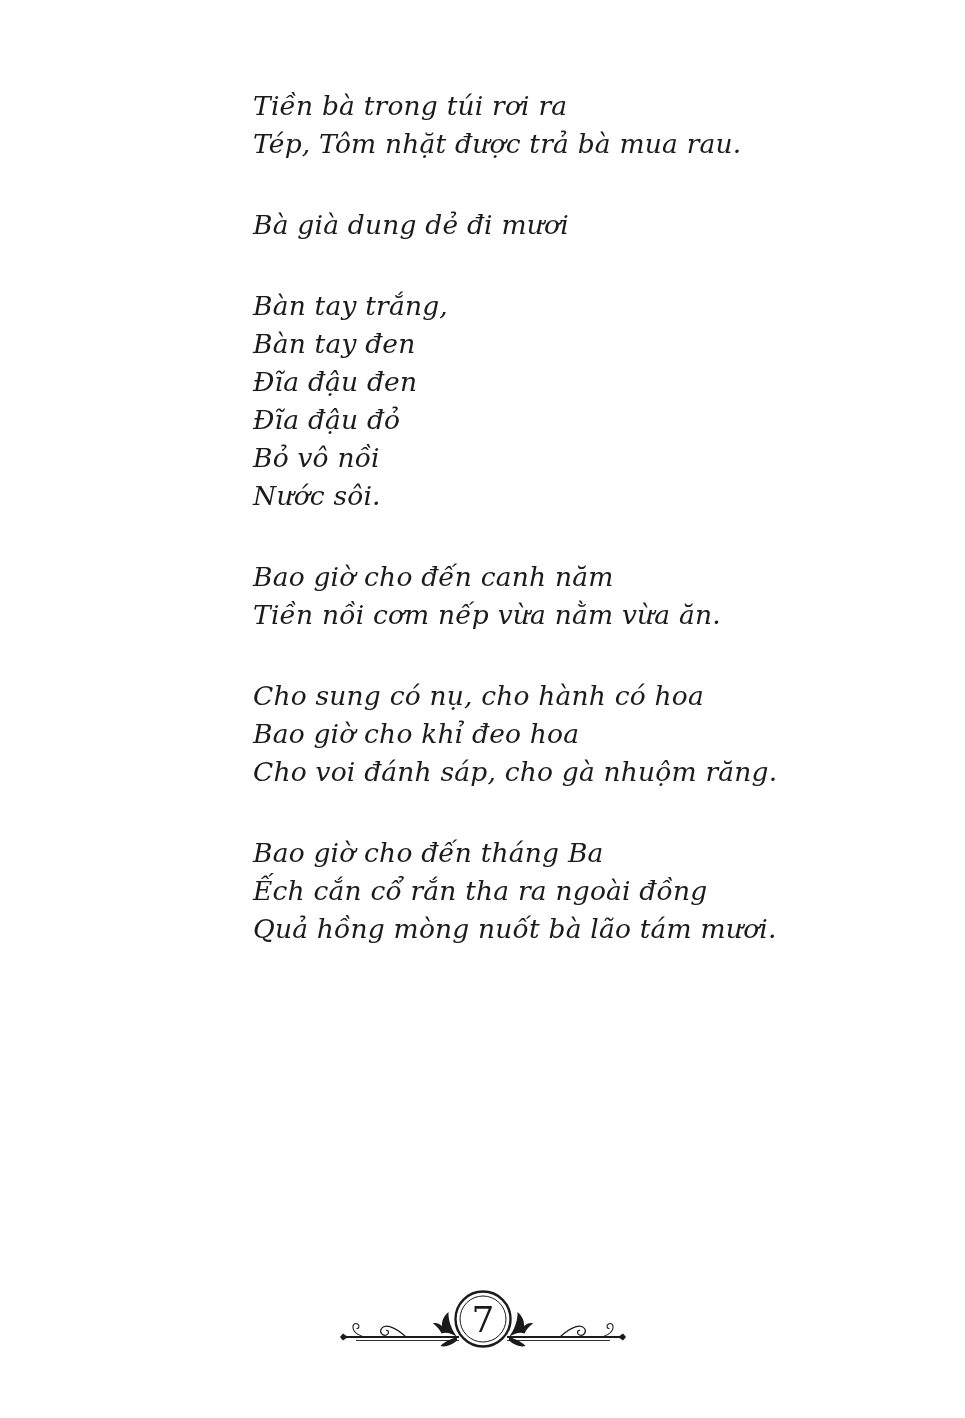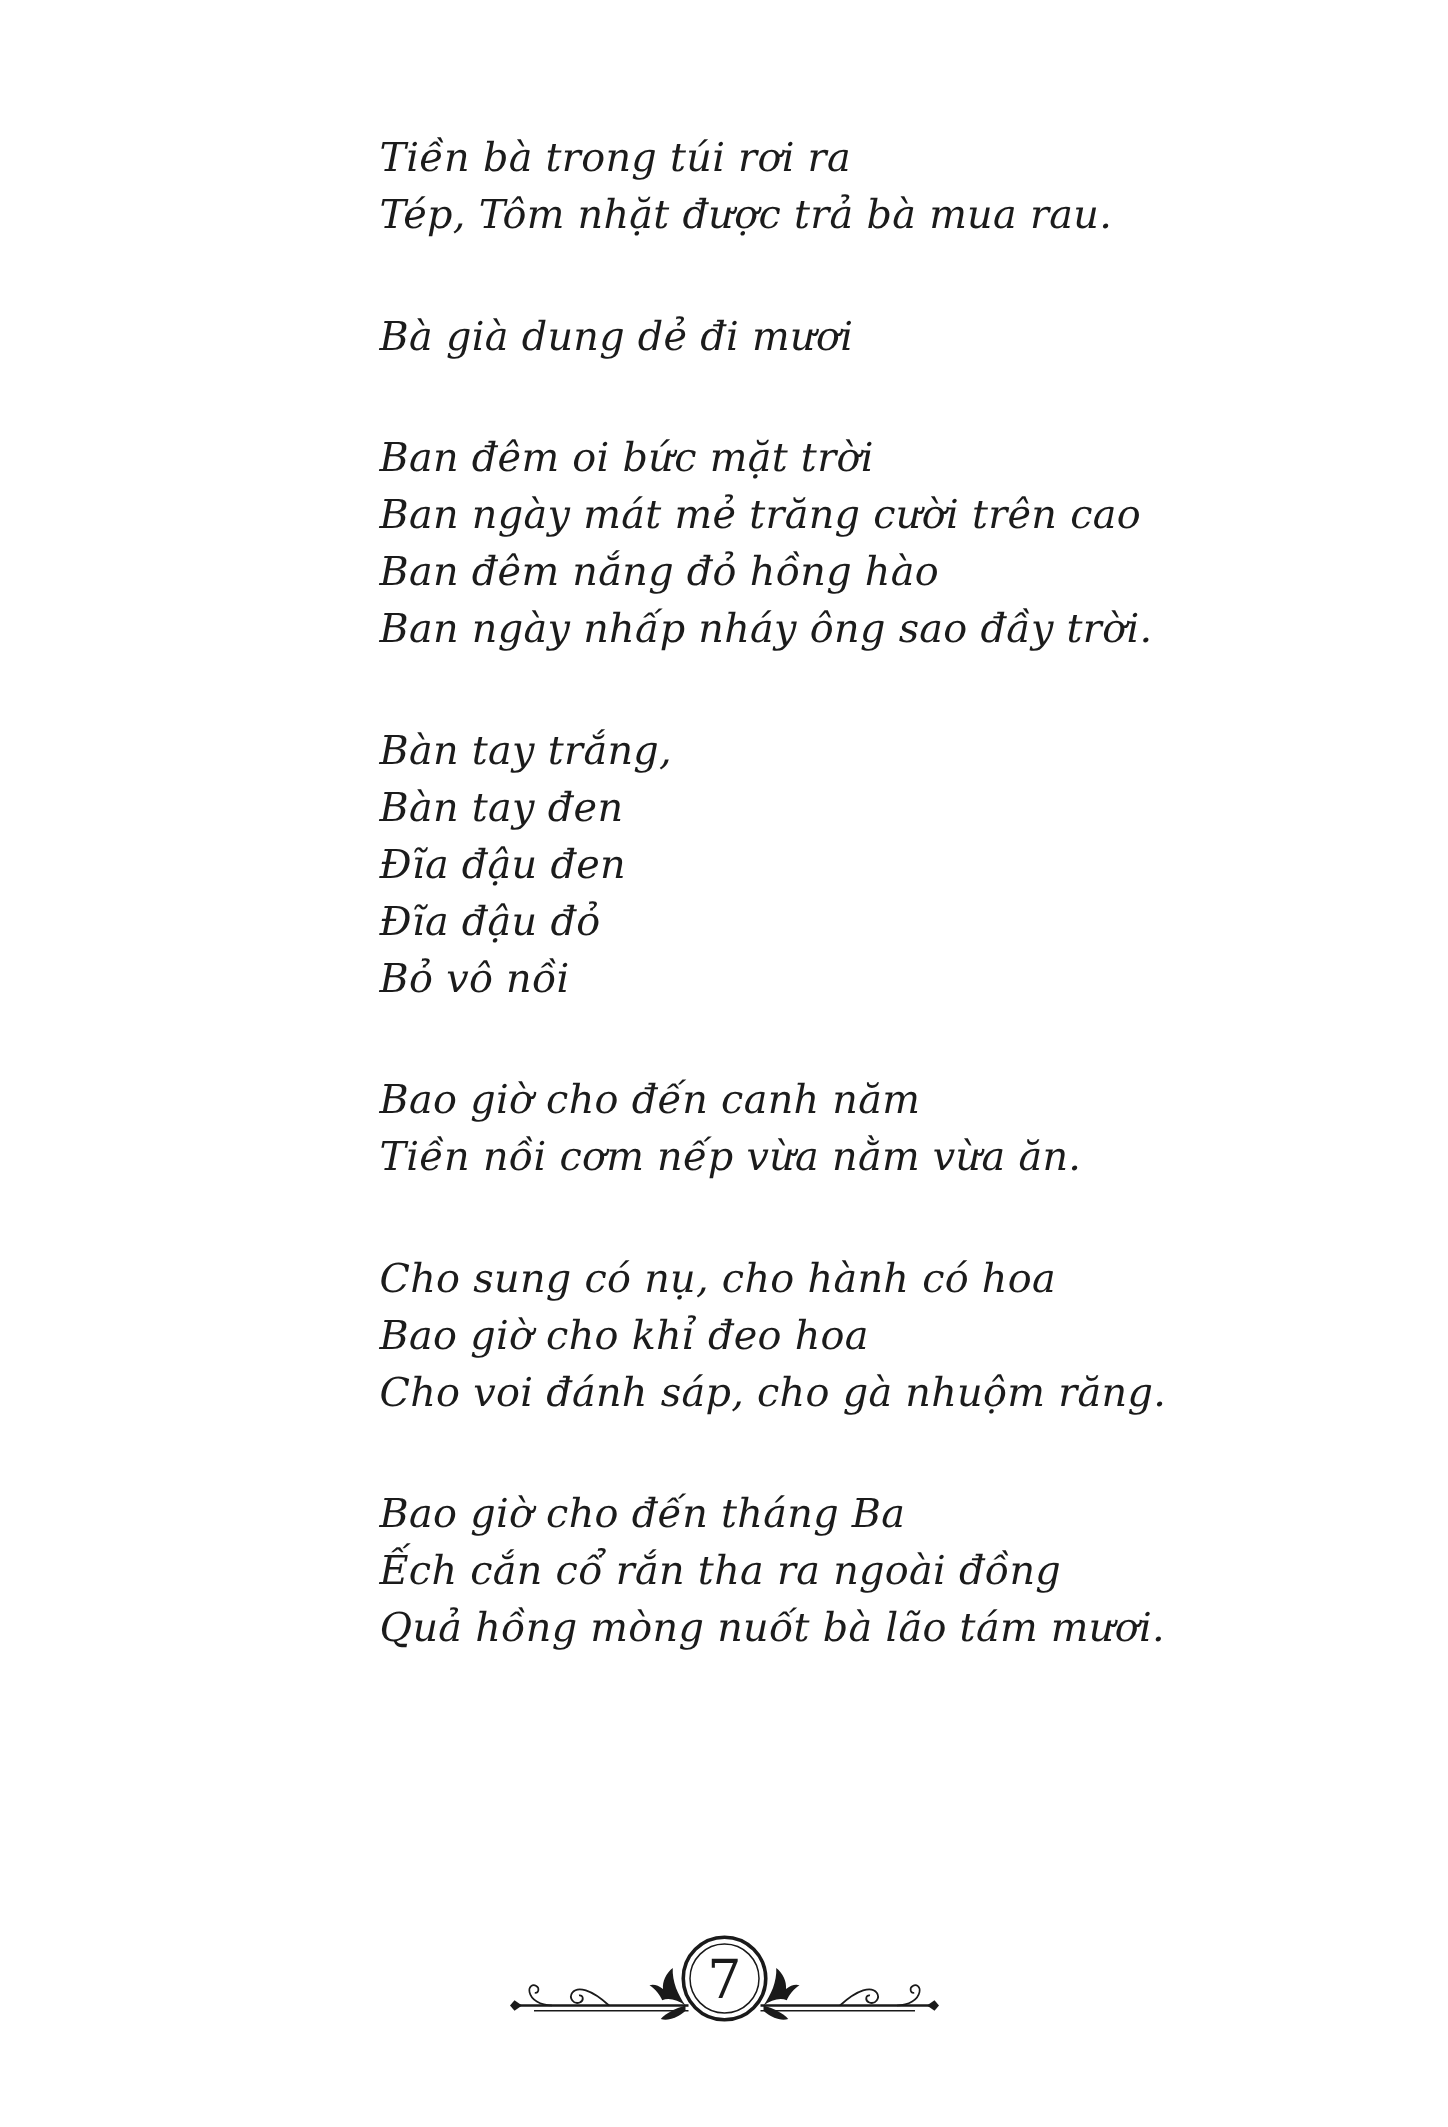--- a/index.html
+++ b/index.html
@@ -50,33 +50,28 @@
 
   <div class="stanza">
     <div class="line">Tiền bà trong túi rơi ra</div>
     <div class="line">Tép, Tôm nhặt được trả bà mua rau.</div>
   </div>
 
   <div class="stanza">
     <div class="line">Bà già dung dẻ đi mươi</div>
   </div>
 
-  <div class="stanza">
-    <div class="line">Ban đêm oi bức mặt trời</div>
-    <div class="line">Ban ngày mát mẻ trăng cười trên cao</div>
-    <div class="line">Ban đêm nắng đỏ hồng hào</div>
-    <div class="line">Ban ngày nhấp nháy ông sao đầy trời.</div>
-  </div>
 
   <div class="stanza">
     <div class="line">Bàn tay trắng,</div>
     <div class="line">Bàn tay đen</div>
     <div class="line">Đĩa đậu đen</div>
     <div class="line">Đĩa đậu đỏ</div>
     <div class="line">Bỏ vô nồi</div>
+    <div class="line">Nước sôi.</div>
   </div>
 
   <div class="stanza">
     <div class="line">Bao giờ cho đến canh năm</div>
     <div class="line">Tiền nồi cơm nếp vừa nằm vừa ăn.</div>
   </div>
 
   <div class="stanza">
     <div class="line">Cho sung có nụ, cho hành có hoa</div>
     <div class="line">Bao giờ cho khỉ đeo hoa</div>

